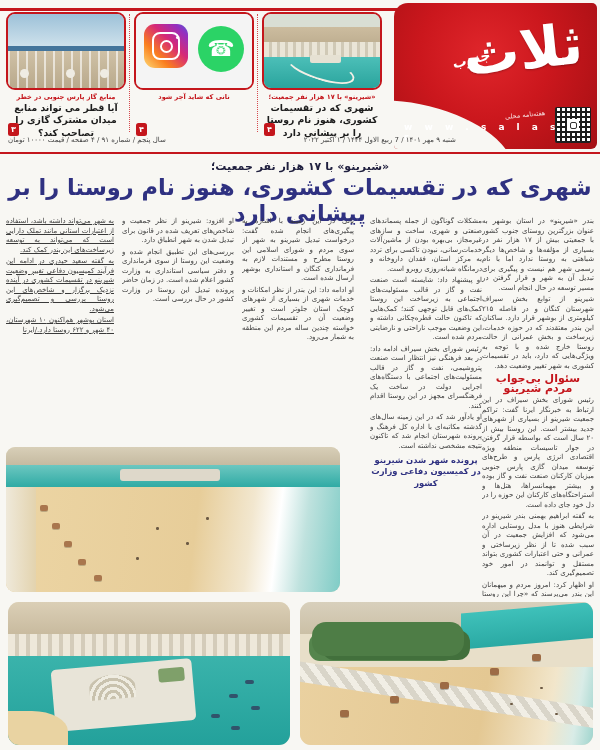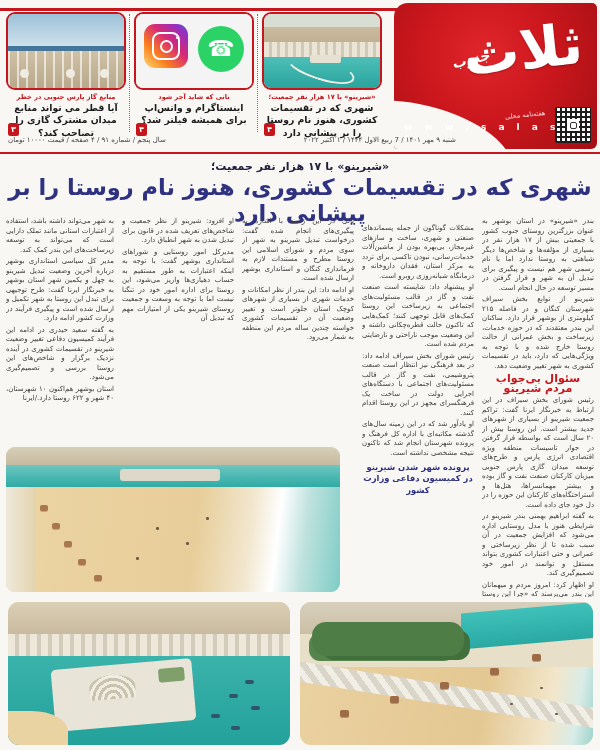--- a/index.html
+++ b/index.html
@@ -75,24 +75,24 @@
   .lead-kicker{position:absolute;left:0;top:160px;width:600px;text-align:center;font-size:11px;font-weight:bold;
     color:#20203f;direction:rtl;}
   .lead-headline{position:absolute;left:0;top:174px;width:600px;margin:0;text-align:center;font-size:22.5px;
     font-weight:bold;color:#2f3181;direction:rtl;letter-spacing:-.3px;}
 
   
   .article{position:absolute;left:6px;top:217px;width:588px;height:380px;}
   .col{position:absolute;top:0;overflow:hidden;direction:rtl;text-align:justify;font-size:7px;line-height:9.5px;color:#3a3a3a;}
   .col p{margin:0 0 2px 0;}
   .col-1{right:0;width:112px;height:380px;}
-  .col-2{right:120px;width:112px;height:380px;margin-top:7px;}
+  .col-2{right:112px;width:112px;height:380px;}
   .col-3{right:240px;width:112px;height:226px;}
   .col-4{right:360px;width:112px;height:226px;}
-  .col-5{right:480px;width:108px;height:226px;}
+  .col-5{right:480px;width:108px;height:226px;text-decoration:underline;}
   .sub-red{color:#c4161c;font-weight:bold;font-size:11px;text-align:center;margin:3px 0;}
   .sub-blue{color:#2f3181;font-weight:bold;font-size:8.4px;text-align:center;line-height:1.35;margin:4px 0;}
 
   
   .photo{position:absolute;border-radius:9px;overflow:hidden;background:#e8dfc9;}
   .photo-beach{left:6px;top:447px;width:334px;height:145px;}
   .photo-harbor{left:8px;top:602px;width:282px;height:143px;border-radius:11px;}
   .photo-prom{left:300px;top:602px;width:293px;height:143px;border-radius:11px;}
   .ps{position:absolute;}
 
@@ -171,21 +171,20 @@
       <div class="simg">
         <div class="soc-bg ps"></div>
         <div class="ig-tile ps">
           <span class="ig-frame"></span>
           <span class="ig-lens"></span>
           <span class="ig-dot"></span>
         </div>
         <div class="wa-circle ps">☎</div>
       </div>
       <div class="skicker">نانی که شاید آجر شود</div>
-      <div class="shead">اینستاگرام و واتس‌اپ برای همیشه فیلتر شد؟</div>
       <div class="spage">۴</div>
     </div>
 
     <div class="sbox-divider" style="left:257px"></div>
 
     <div class="sbox" style="left:262px">
       <div class="simg">
         <div class="ts-sky ps"></div>
         <div class="ts-mount ps"></div>
         <div class="ts-town ps"></div>
@@ -224,25 +223,24 @@
       <p>رئیس شورای بخش سیراف ادامه داد: در بعد فرهنگی نیز انتظار است صنعت پتروشیمی، نفت و گاز در قالب مسئولیت‌های اجتماعی با دستگاه‌های اجرایی دولت در ساخت یک فرهنگسرای مجهز در این روستا اقدام کنند.</p>
       <p>او یادآور شد که در این زمینه سال‌های گذشته مکاتبه‌ای با اداره کل فرهنگ و پرونده شهرستان انجام شد که تاکنون نتیجه مشخصی نداشته است.</p>
       <div class="sub-blue">پرونده شهر شدن شیرینو در کمیسیون دفاعی وزارت کشور</div>
     </div>
     <div class="col col-3">
       <p>بانی در این زمینه با اشاره به پیگیری‌های انجام شده گفت: درخواست تبدیل شیرینو به شهر از سوی مردم و شورای اسلامی این روستا مطرح و مستندات لازم به فرمانداری کنگان و استانداری بوشهر ارسال شده است.</p>
       <p>او ادامه داد: این بندر از نظر امکانات و خدمات شهری از بسیاری از شهرهای کوچک استان جلوتر است و تغییر وضعیت آن در تقسیمات کشوری خواسته چندین ساله مردم این منطقه به شمار می‌رود.</p>
     </div>
     <div class="col col-4">
       <p>او افزود: شیرینو از نظر جمعیت و شاخص‌های تعریف شده در قانون برای تبدیل شدن به شهر انطباق دارد.</p>
-      <p>مدیرکل امور روستایی و شوراهای استانداری بوشهر گفت: با توجه به اینکه اعتبارات به طور مستقیم به حساب دهیاری‌ها واریز می‌شود، این روستا برای اداره امور خود در تنگنا نیست اما با توجه به وسعت و جمعیت روستای شیرینو یکی از امتیازات مهم که تبدیل آن</p>
+      <p>بررسی‌های این تطبیق انجام شده و وضعیت این روستا از سوی فرمانداری و دفتر سیاسی استانداری به وزارت کشور اعلام شده است. در زمان حاضر پرونده تبدیل این روستا در وزارت کشور در حال بررسی است.</p>
     </div>
     <div class="col col-5">
       <p>به شهر می‌تواند داشته باشد، استفاده از اعتبارات استانی مانند تملک دارایی است که می‌تواند به توسعه زیرساخت‌های این بندر کمک کند.</p>
-      <p>مدیر کل سیاسی استانداری بوشهر درباره آخرین وضعیت تبدیل شیرینو به چهل و یکمین شهر استان بوشهر به خبرنگار ایرنا گفت: طرح توجیهی برای تبدل این روستا به شهر تکمیل و ارسال شده است و پیگیری فرآیند در وزارت کشور ادامه دارد.</p>
       <p>به گفته سعید حیدری در ادامه این فرآیند کمیسیون دفاعی تغییر وضعیت شیرینو در تقسیمات کشوری در آینده نزدیک برگزار و شاخص‌های این روستا بررسی و تصمیم‌گیری می‌شود.</p>
       <p>استان بوشهر هم‌اکنون ۱۰ شهرستان، ۴۰ شهر و ۶۲۲ روستا دارد./ایرنا</p>
     </div>
   </div>
 
   <div class="photo photo-beach">
     <div class="ba-town ps"></div>
     <div class="ba-bay ps"></div>
     <div class="ba-pier ps"></div>
     <div class="ba-sand ps"></div>

